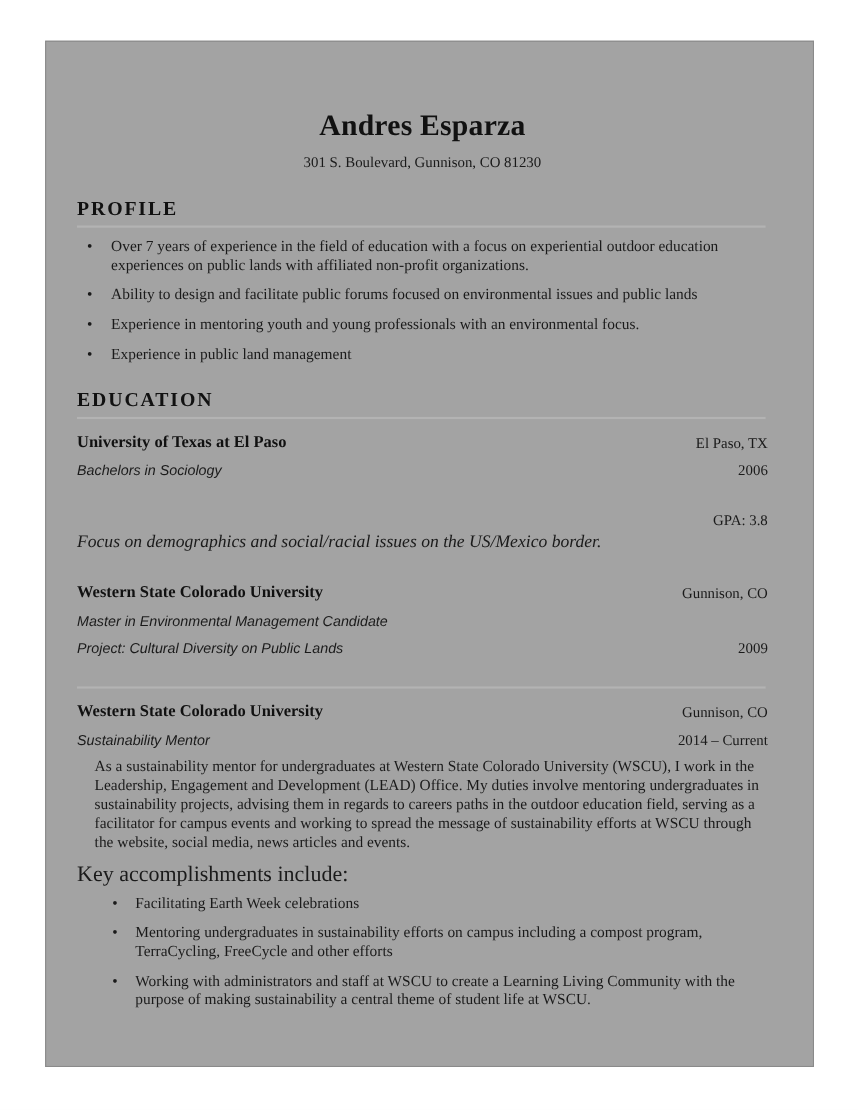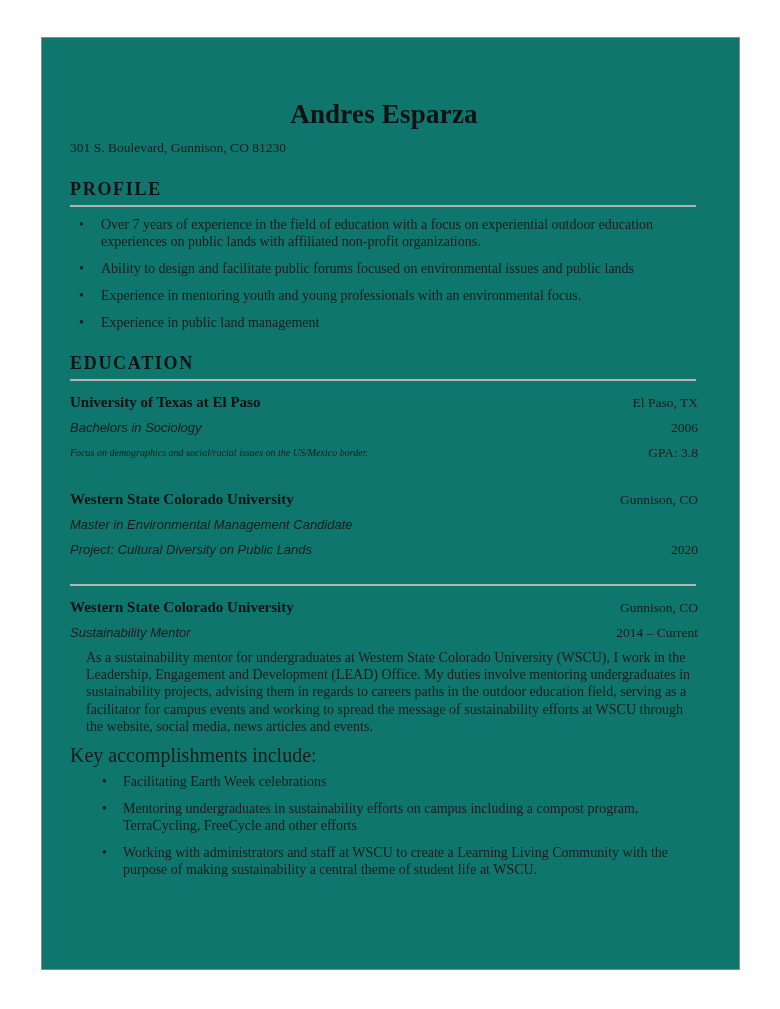--- a/index.html
+++ b/index.html
@@ -15,21 +15,21 @@
     -webkit-font-smoothing: antialiased;
   }
 
   .page {
     position: absolute;
     left: 41px;
     top: 37px;
     width: 699px;
     height: 933px;
     border: 1px solid #8a8a8a;
-    background: #0f766e;
+    background: #a3a3a3;
     box-sizing: border-box;
   }
 
   .inner {
     position: absolute;
     left: 28px;
     top: 0;
     width: 628px;
   }
 
@@ -39,21 +39,21 @@
     font-family: "Liberation Serif", serif;
     font-weight: bold;
     font-size: 27px;
     letter-spacing: 0.2px;
     margin: 0;
     padding-top: 62px;
     line-height: 1.1;
     color: #111111;
   }
   .contact-line {
-    text-align: left;
+    text-align: center;
     font-size: 13.5px;
     line-height: 18px;
     color: #1a1a1a;
   }
   .contact-line.first { margin-top: 9px; }
 
   
   .section { margin-top: 22px; }
   .section-title {
     font-family: "Liberation Serif", serif;
@@ -118,21 +118,22 @@
     color: #111111;
   }
   .subline {
     font-family: "Liberation Sans", sans-serif;
     font-style: italic;
     font-size: 13px;
   }
   .subline-serif {
     font-family: "Liberation Serif", serif;
     font-style: italic;
-    font-size: 10px;
+    font-size: 16px;
+    margin-top: 40px;
   }
 
   .body-para {
     font-size: 14px;
     line-height: 17.3px;
     margin: 4px 0 0 16px;
     text-align: left;
   }
   .lead-in {
     font-size: 20px;
@@ -197,21 +198,21 @@
         <div class="row">
           <div class="left org">Western State Colorado University</div>
           <div class="right">Gunnison, CO</div>
         </div>
         <div class="row">
           <div class="left subline">Master in Environmental Management Candidate</div>
           <div class="right"></div>
         </div>
         <div class="row">
           <div class="left subline">Project: Cultural Diversity on Public Lands</div>
-          <div class="right">2020</div>
+          <div class="right">2009</div>
         </div>
       </div>
     </div>
 
     <div class="section">
       <div class="rule"></div>
 
       <div class="entry">
         <div class="row">
           <div class="left org">Western State Colorado University</div>

